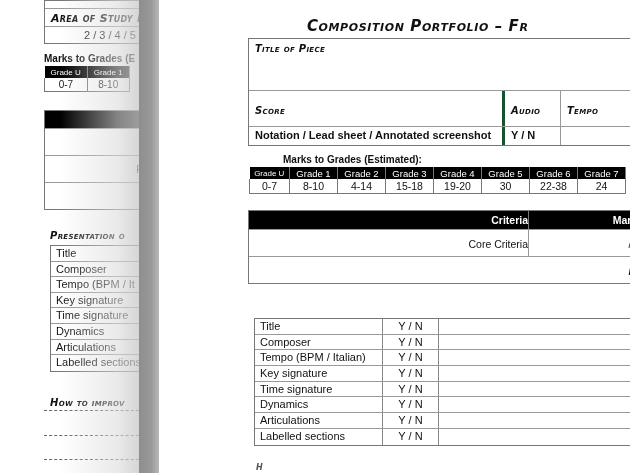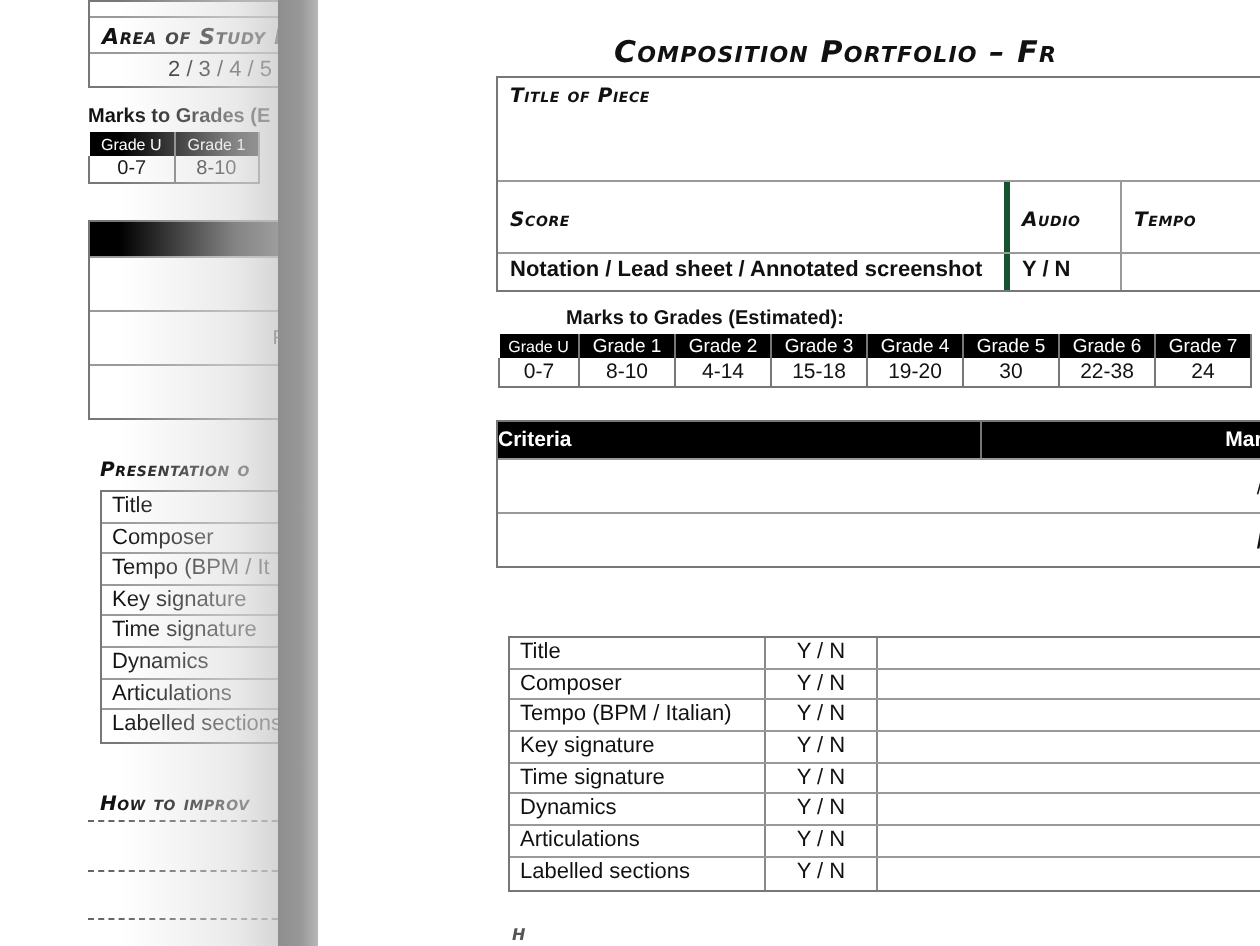--- a/index.html
+++ b/index.html
@@ -54,21 +54,21 @@
 
   .mtg-title { position: absolute; left: 96px; top: 154px; font-size: 10px; font-weight: bold; margin-left: 28px; }
   .mtg { position: absolute; left: 90px; top: 167px; border-collapse: collapse; }
   .mtg th { background: #000; color: #fff; font-weight: normal; font-size: 9.5px; height: 12px; width: 48px; border-right: 1px solid #777; white-space: nowrap; padding: 0 3px; }
   .mtg th.gu { font-size: 8px; width: 40px; }
   .mtg td { font-size: 10.5px; text-align: center; height: 14px; border: 1px solid #777; border-top: none; }
 
   .crit { position: absolute; left: 89px; top: 210px; width: 400px; border: 1px solid #777; border-right: none; }
   .crit-hd { display: flex; height: 18px; background: #000; color: #fff; font-weight: bold; font-size: 10.5px; }
   .crit-row { display: flex; height: 27px; border-top: 1px solid #999; font-size: 10.5px; }
-  .cc1 { width: 242px; text-align: left; border-right: 1px solid #999; padding-top: 8px; }
+  .cc1 { width: 280px; text-align: right; border-right: 1px solid #999; padding-top: 8px; }
   .crit-hd .cc1 { padding-top: 3px; border-right: 1px solid #777; }
   .cc2 { flex: 1; text-align: right; padding: 8px 5px 0 0; }
   .crit-hd .cc2 { padding-top: 3px; }
   .bold { font-weight: bold; }
 
   .pres-title { position: absolute; left: 96px; top: 304px; font-size: 10px; white-space: nowrap; }
   .pres { position: absolute; left: 95px; top: 318px; width: 380px; border: 1px solid #777; border-right: none; }
   .pres-row { display: flex; height: 15.7px; border-bottom: 1px solid #999; font-size: 11px; line-height: 15px; }
   .pres-row:last-child { border-bottom: none; }
   .pres-row .p1 { width: 128px; padding-left: 5px; border-right: 1px solid #888; white-space: nowrap; }
@@ -171,20 +171,21 @@
     </tr>
   </tbody>
     </table>
 
   <div class="crit">
     <div class="crit-hd">
       <div class="cc1">Criteria</div>
       <div class="cc2">Marks</div>
     </div>
     <div class="crit-row">
+      <div class="cc1">Core Criteria</div>
       <div class="cc2">/30</div>
     </div>
     <div class="crit-row bold">
       <div class="cc2">/30</div>
     </div>
   </div>
 
   <div class="pres">
     <div class="pres-row">
         <div class="p1">Title</div>

